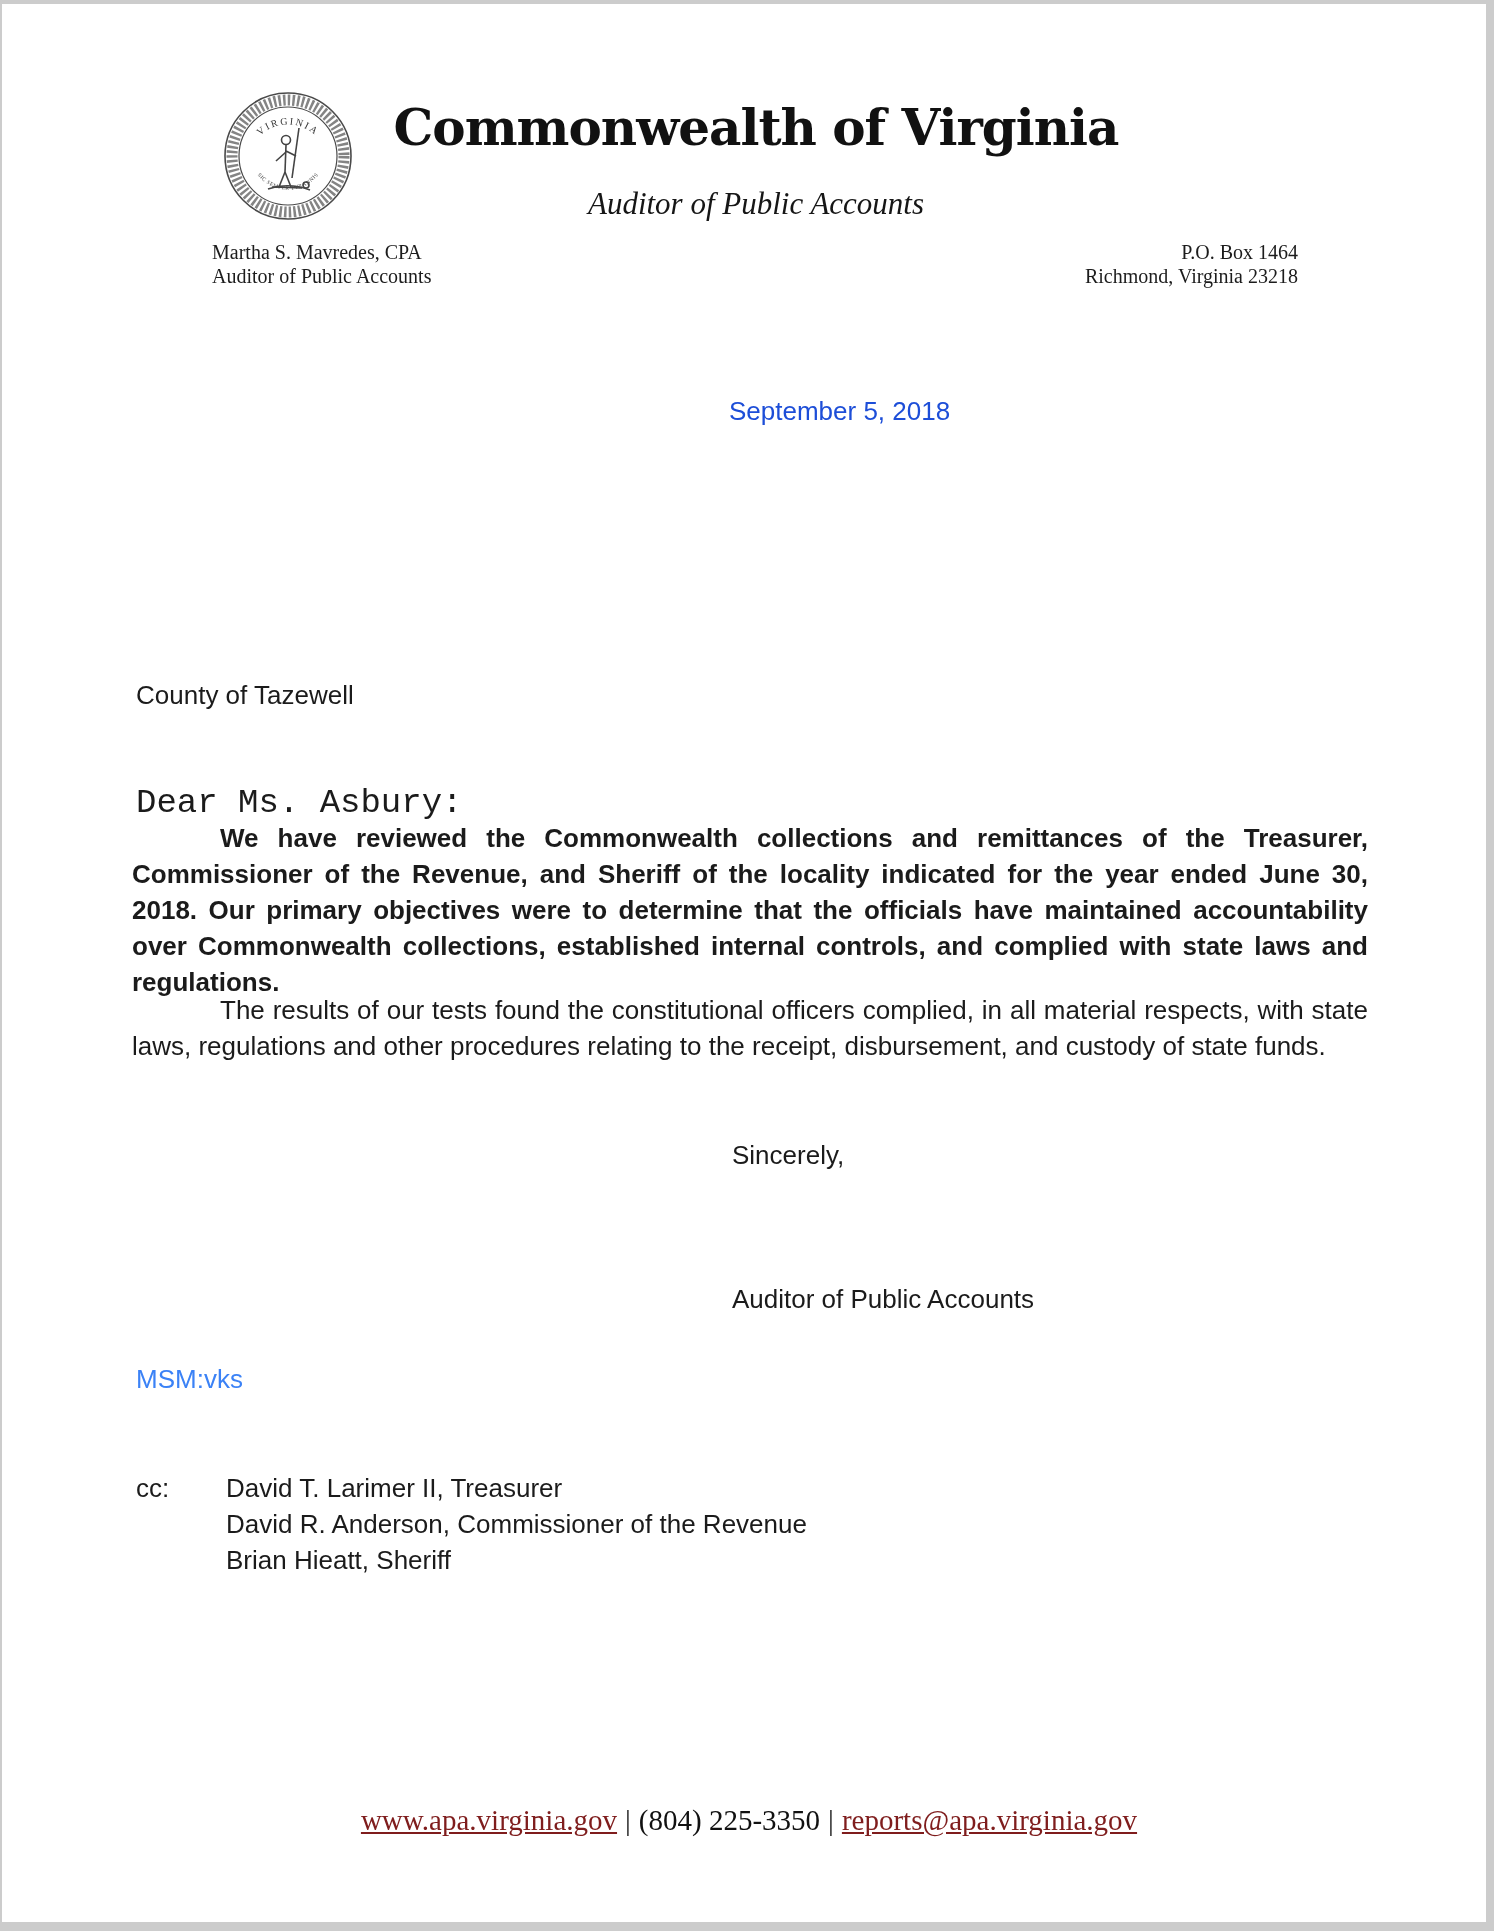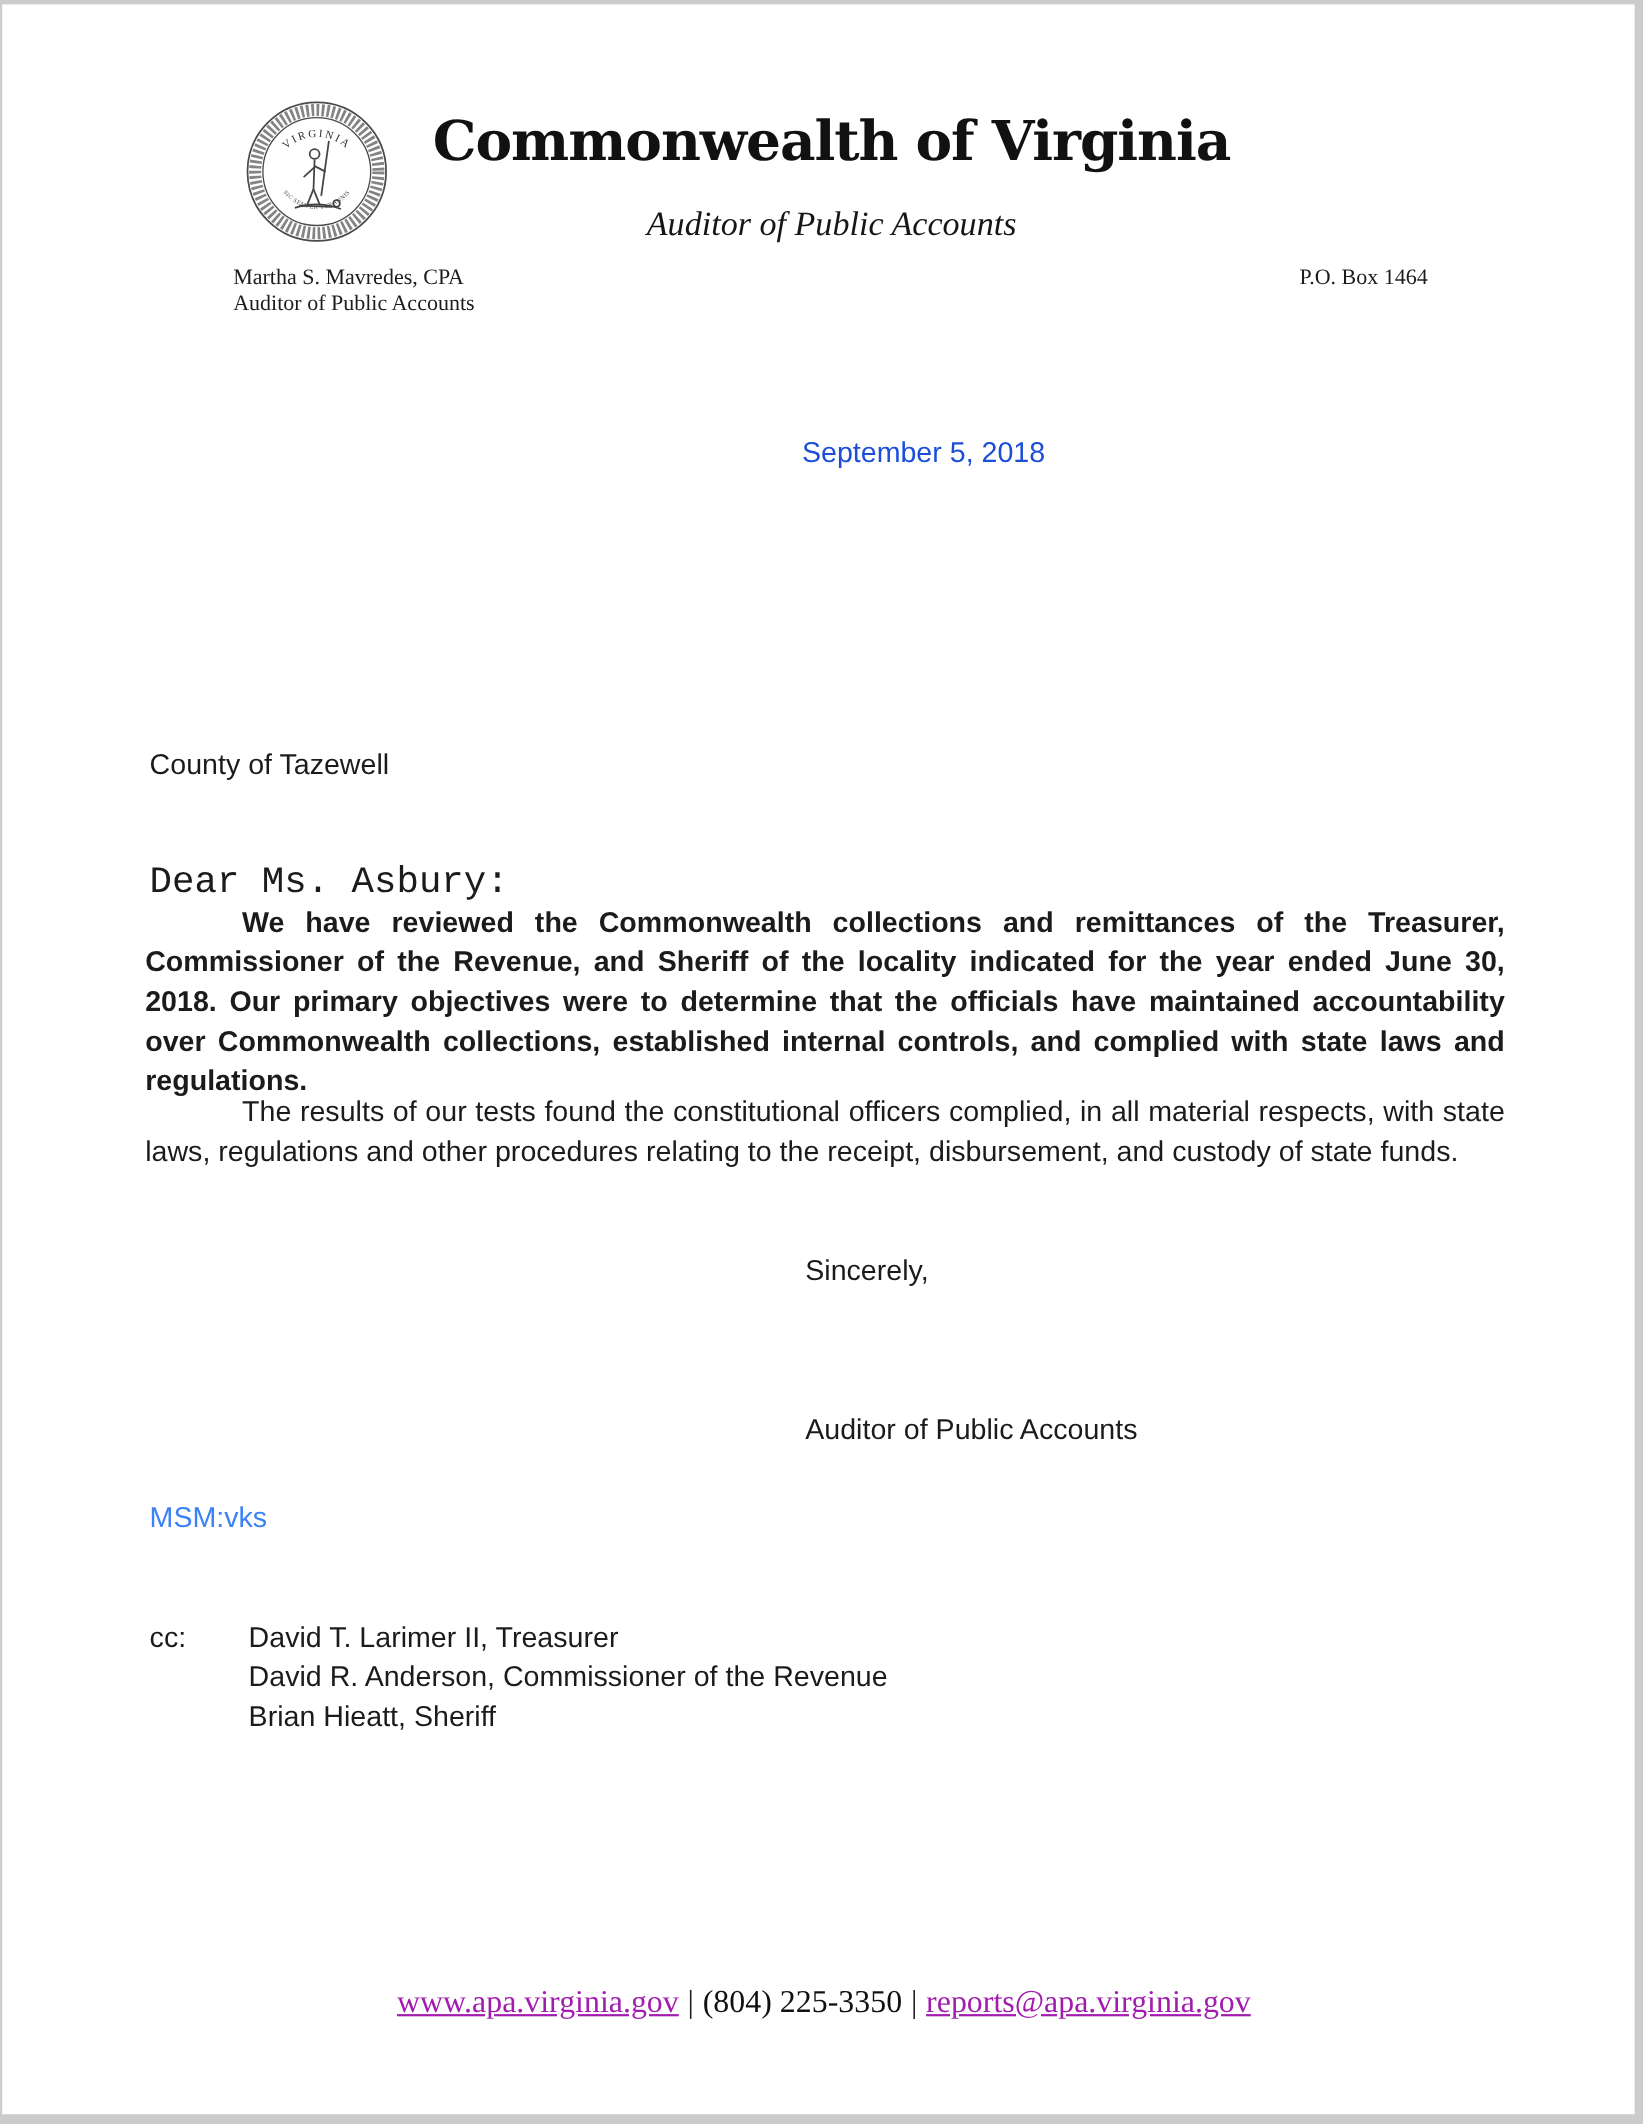--- a/index.html
+++ b/index.html
@@ -71,21 +71,21 @@
   .cc-block{left:134px;top:1466px;font-size:26px;line-height:36px;color:#1b1b1b;display:flex;}
   .cc-label{width:90px;flex:0 0 90px;}
   
   .footer{
     left:0;top:1800px;width:1494px;
     text-align:center;
     font-family:"Liberation Serif",serif;
     font-size:29px;
     color:#111;
   }
-  .footer a{color:#a21caf;text-decoration:underline;cursor:pointer;}
+  .footer a{color:#7f1d1d;text-decoration:underline;cursor:pointer;}
   .footer .sep{color:#222;padding:0 8px;}
 </style>
 </head>
 <body>
 
 <div class="page">
 
   <svg class="abs seal" viewBox="0 0 132 132">
     <circle cx="66" cy="66" r="63" fill="none" stroke="#4a4a4a" stroke-width="1.6"></circle>
     <circle cx="66" cy="66" r="56" fill="none" stroke="#6f6f6f" stroke-width="11" stroke-dasharray="2.5,2.2" opacity="0.85"></circle>
@@ -117,20 +117,21 @@
   <div class="abs org-title">Commonwealth of Virginia</div>
   <div class="abs org-subtitle">Auditor of Public Accounts</div>
 
   <div class="abs contact-left">
     <div class="letter-line">Martha S. Mavredes, CPA</div>
     <div class="letter-line">Auditor of Public Accounts</div>
   </div>
 
   <div class="abs contact-right">
     <div class="letter-line">P.O. Box 1464</div>
+    <div class="letter-line">Richmond, Virginia 23218</div>
   </div>
 
   <div class="abs date letter-line">September 5, 2018</div>
 
 
   <div class="abs locality letter-line">County of Tazewell</div>
   <div class="abs salutation letter-line">Dear Ms. Asbury:</div>
 
   <div class="abs para para1">We have reviewed the Commonwealth collections and remittances of the Treasurer, Commissioner of the Revenue, and Sheriff of the locality indicated for the year ended June 30, 2018. Our primary objectives were to determine that the officials have maintained accountability over Commonwealth collections, established internal controls, and complied with state laws and regulations.</div>
   <div class="abs para para2">The results of our tests found the constitutional officers complied, in all material respects, with state laws, regulations and other procedures relating to the receipt, disbursement, and custody of state funds.</div>

